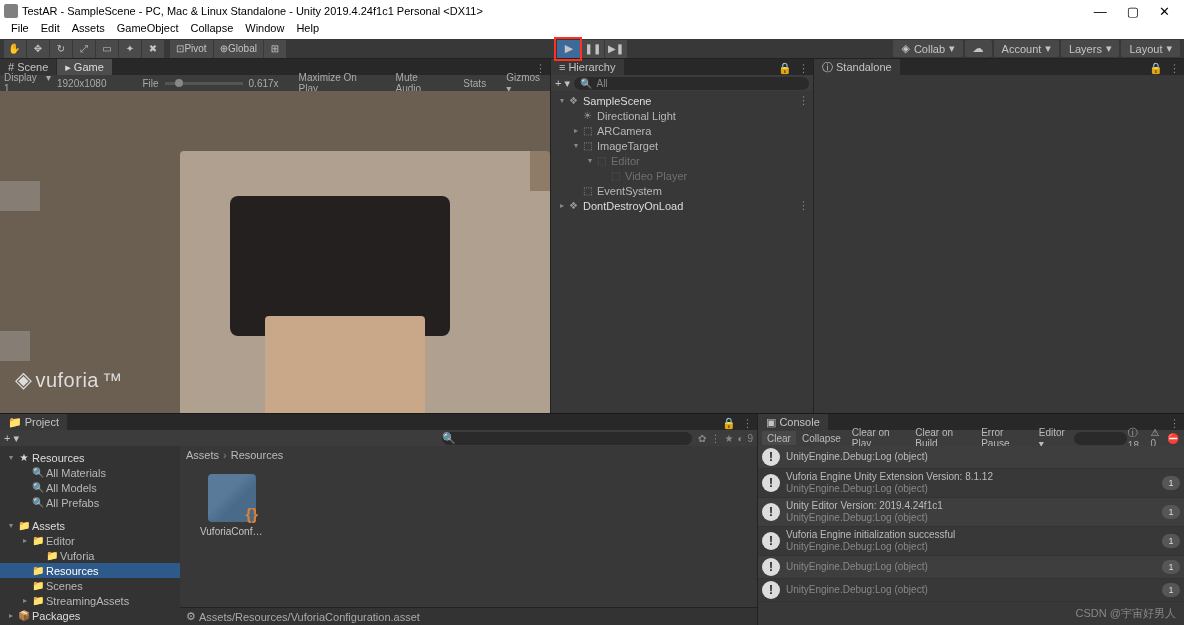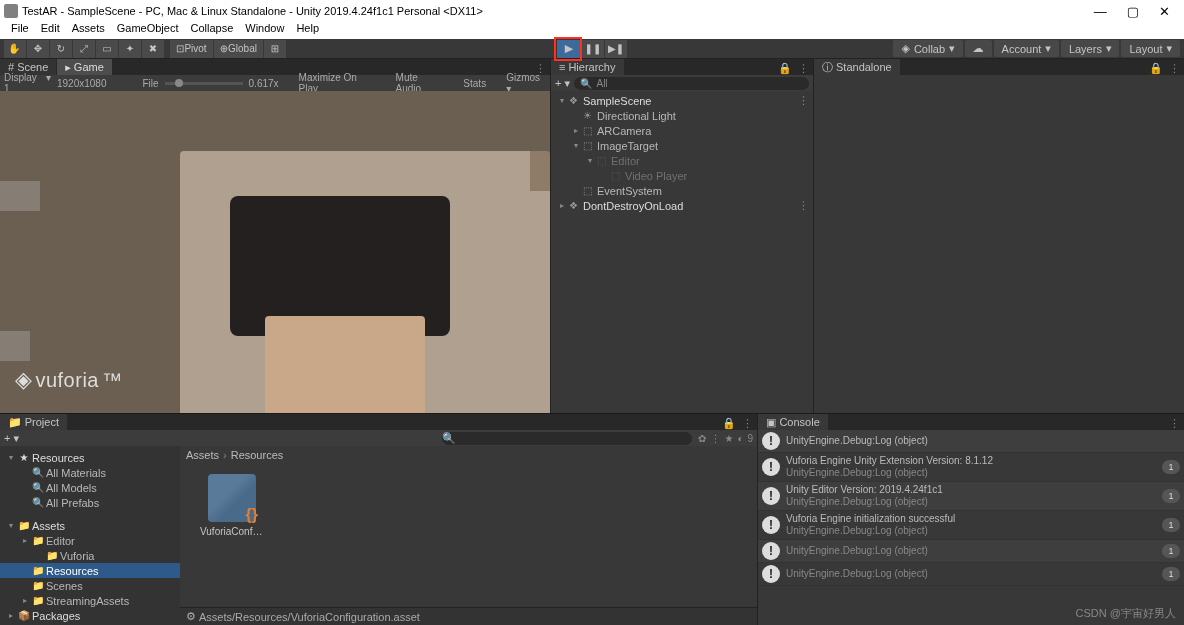--- a/index.html
+++ b/index.html
@@ -381,20 +381,34 @@
     </div>
   </div>
 
   <div class="console-pane">
     <div class="pane-tabrow">
       <div class="pane-tab active">▣ <span>Console</span></div>
       <div class="tab-opts">
           <span>⋮</span>
         </div>
     </div>
+    <div class="console-toolbar" id="ctoolbar">
+        <div class="btn clickable">Clear</div>
+        <div class="btn">Collapse</div>
+        <div class="btn">Clear on Play</div>
+        <div class="btn">Clear on Build</div>
+        <div class="btn">Error Pause</div>
+        <div class="btn">Editor ▾</div>
+        <div class="search"></div>
+        <div class="stats">
+          <span>ⓘ 18</span>
+          <span>⚠ 0</span>
+          <span>⛔</span>
+        </div>
+      </div>
     <div class="console-list" id="clist">
         <div class="log-row">
           <div class="log-ic">!</div>
           <div class="log-text">
             <div class="l1">UnityEngine.Debug:Log (object)</div>
           </div>
         </div>
         <div class="log-row">
           <div class="log-ic">!</div>
           <div class="log-text">

